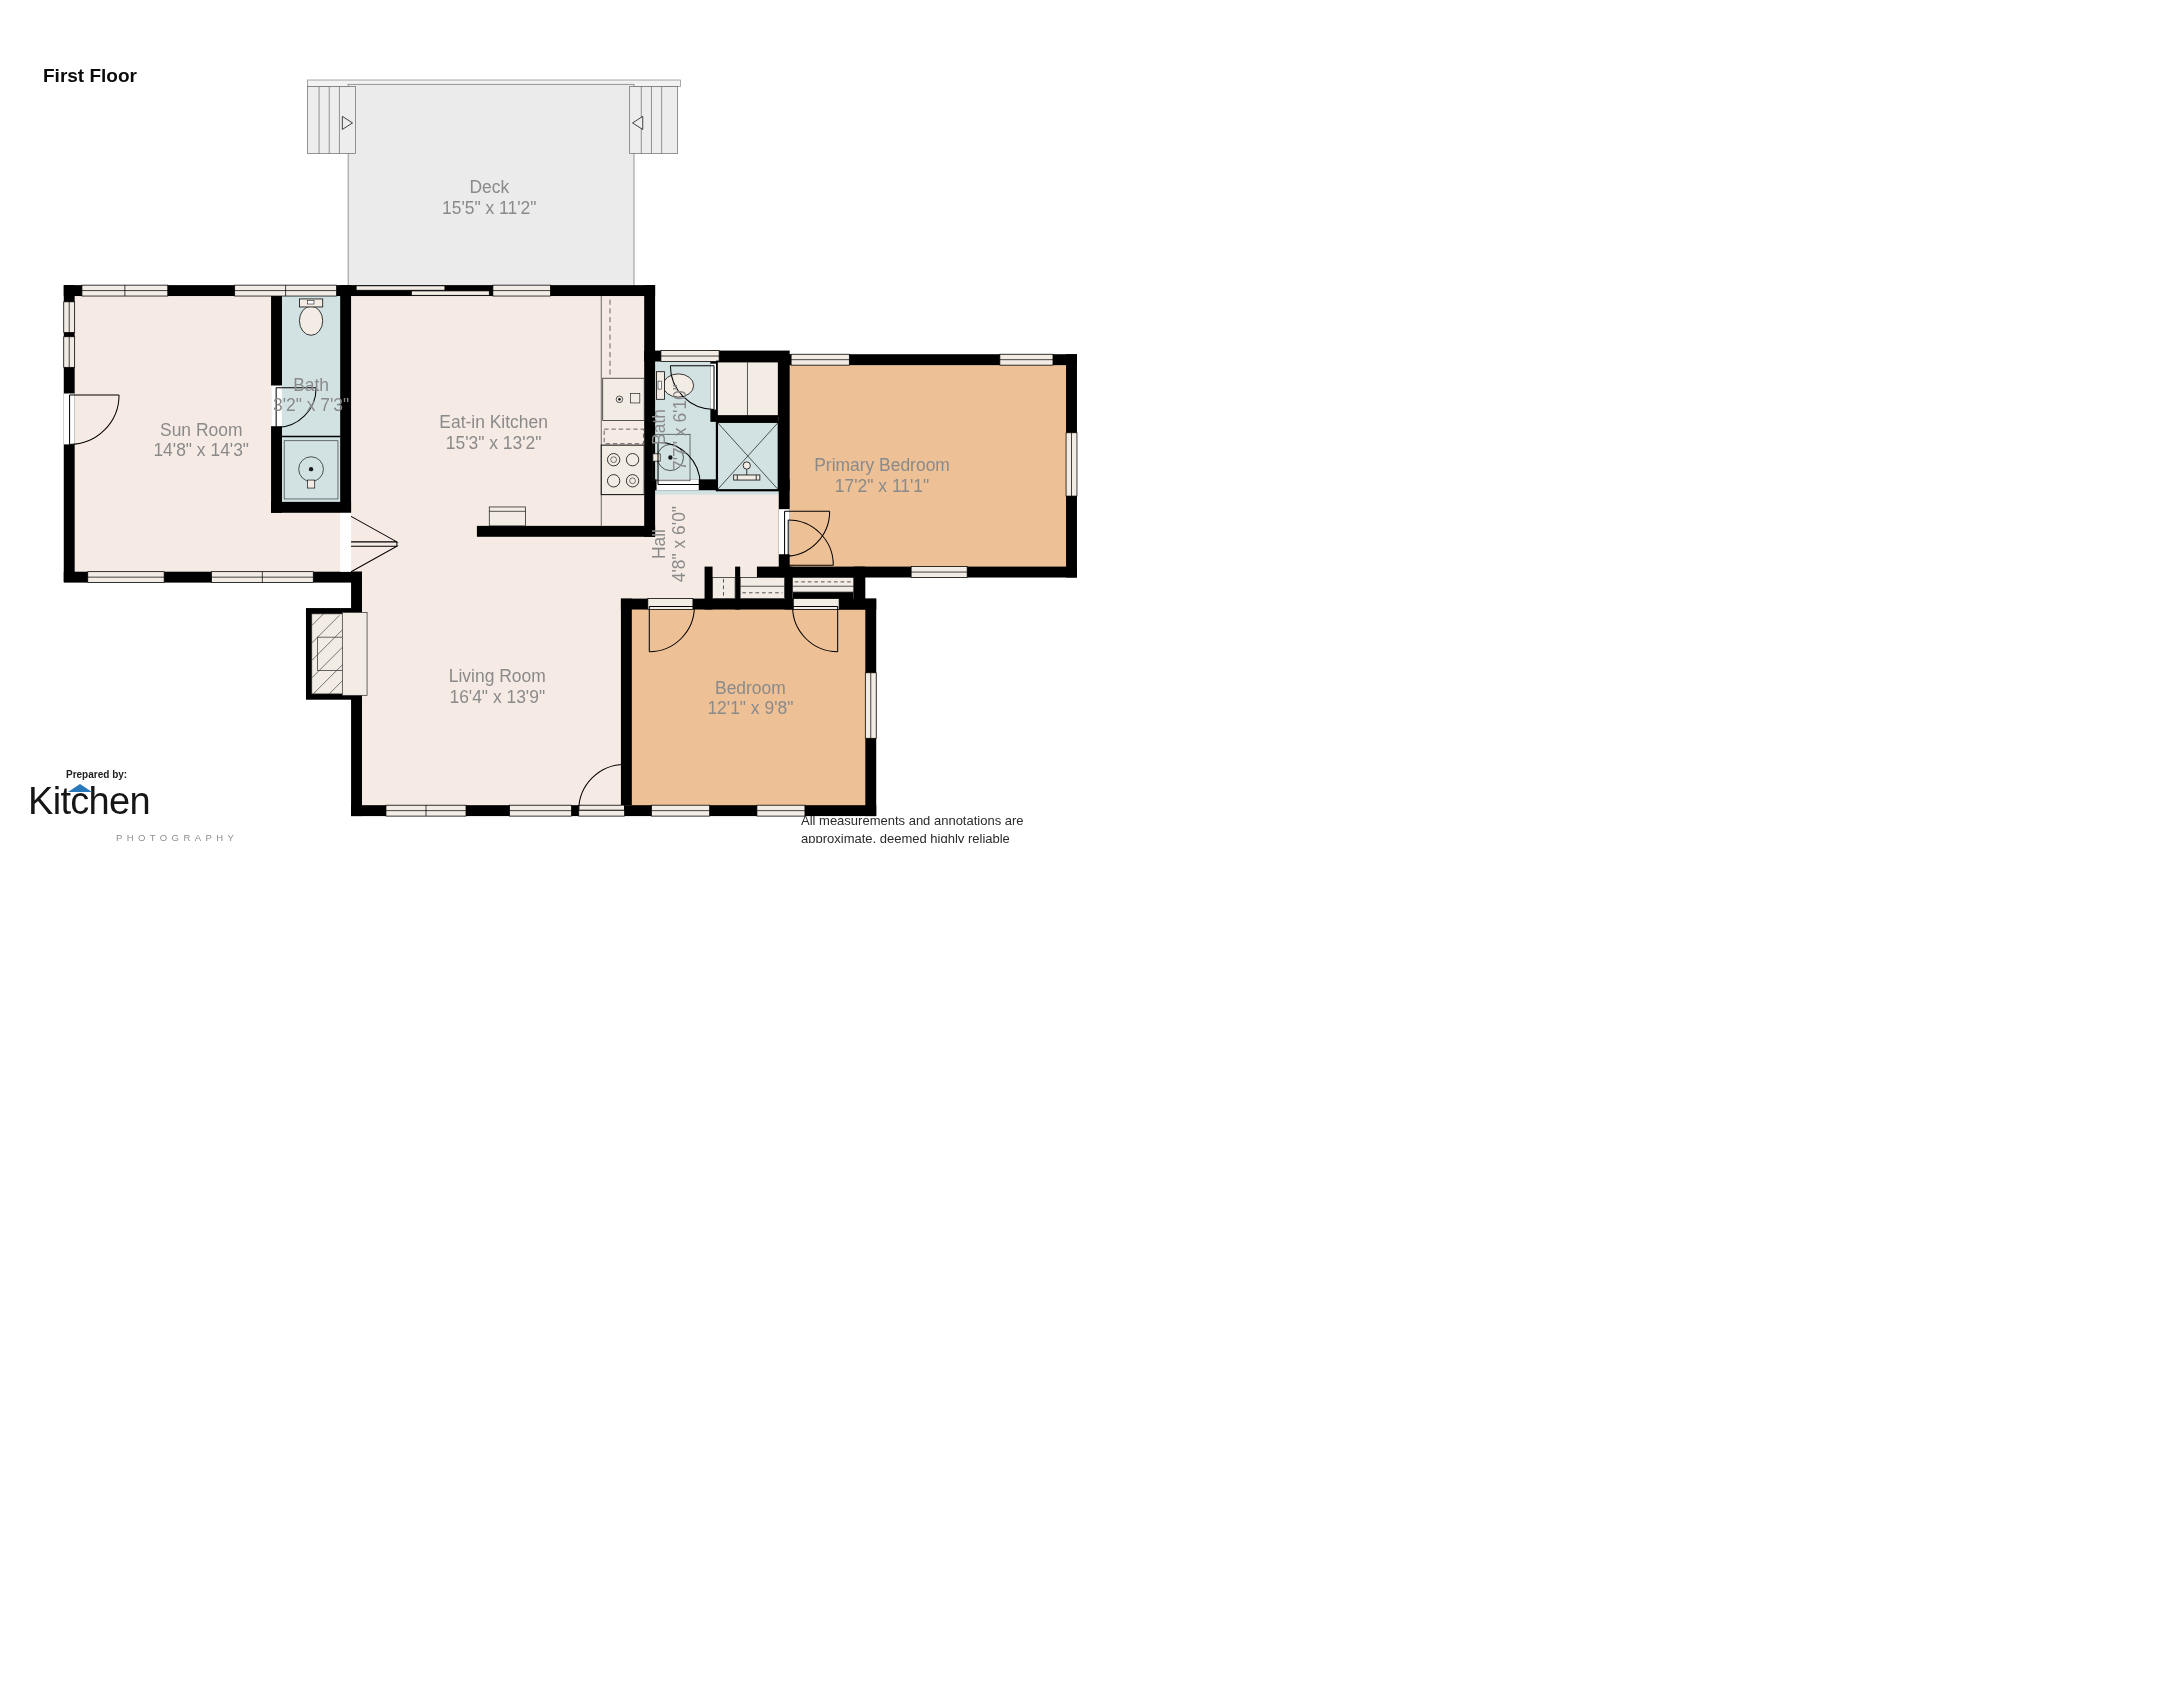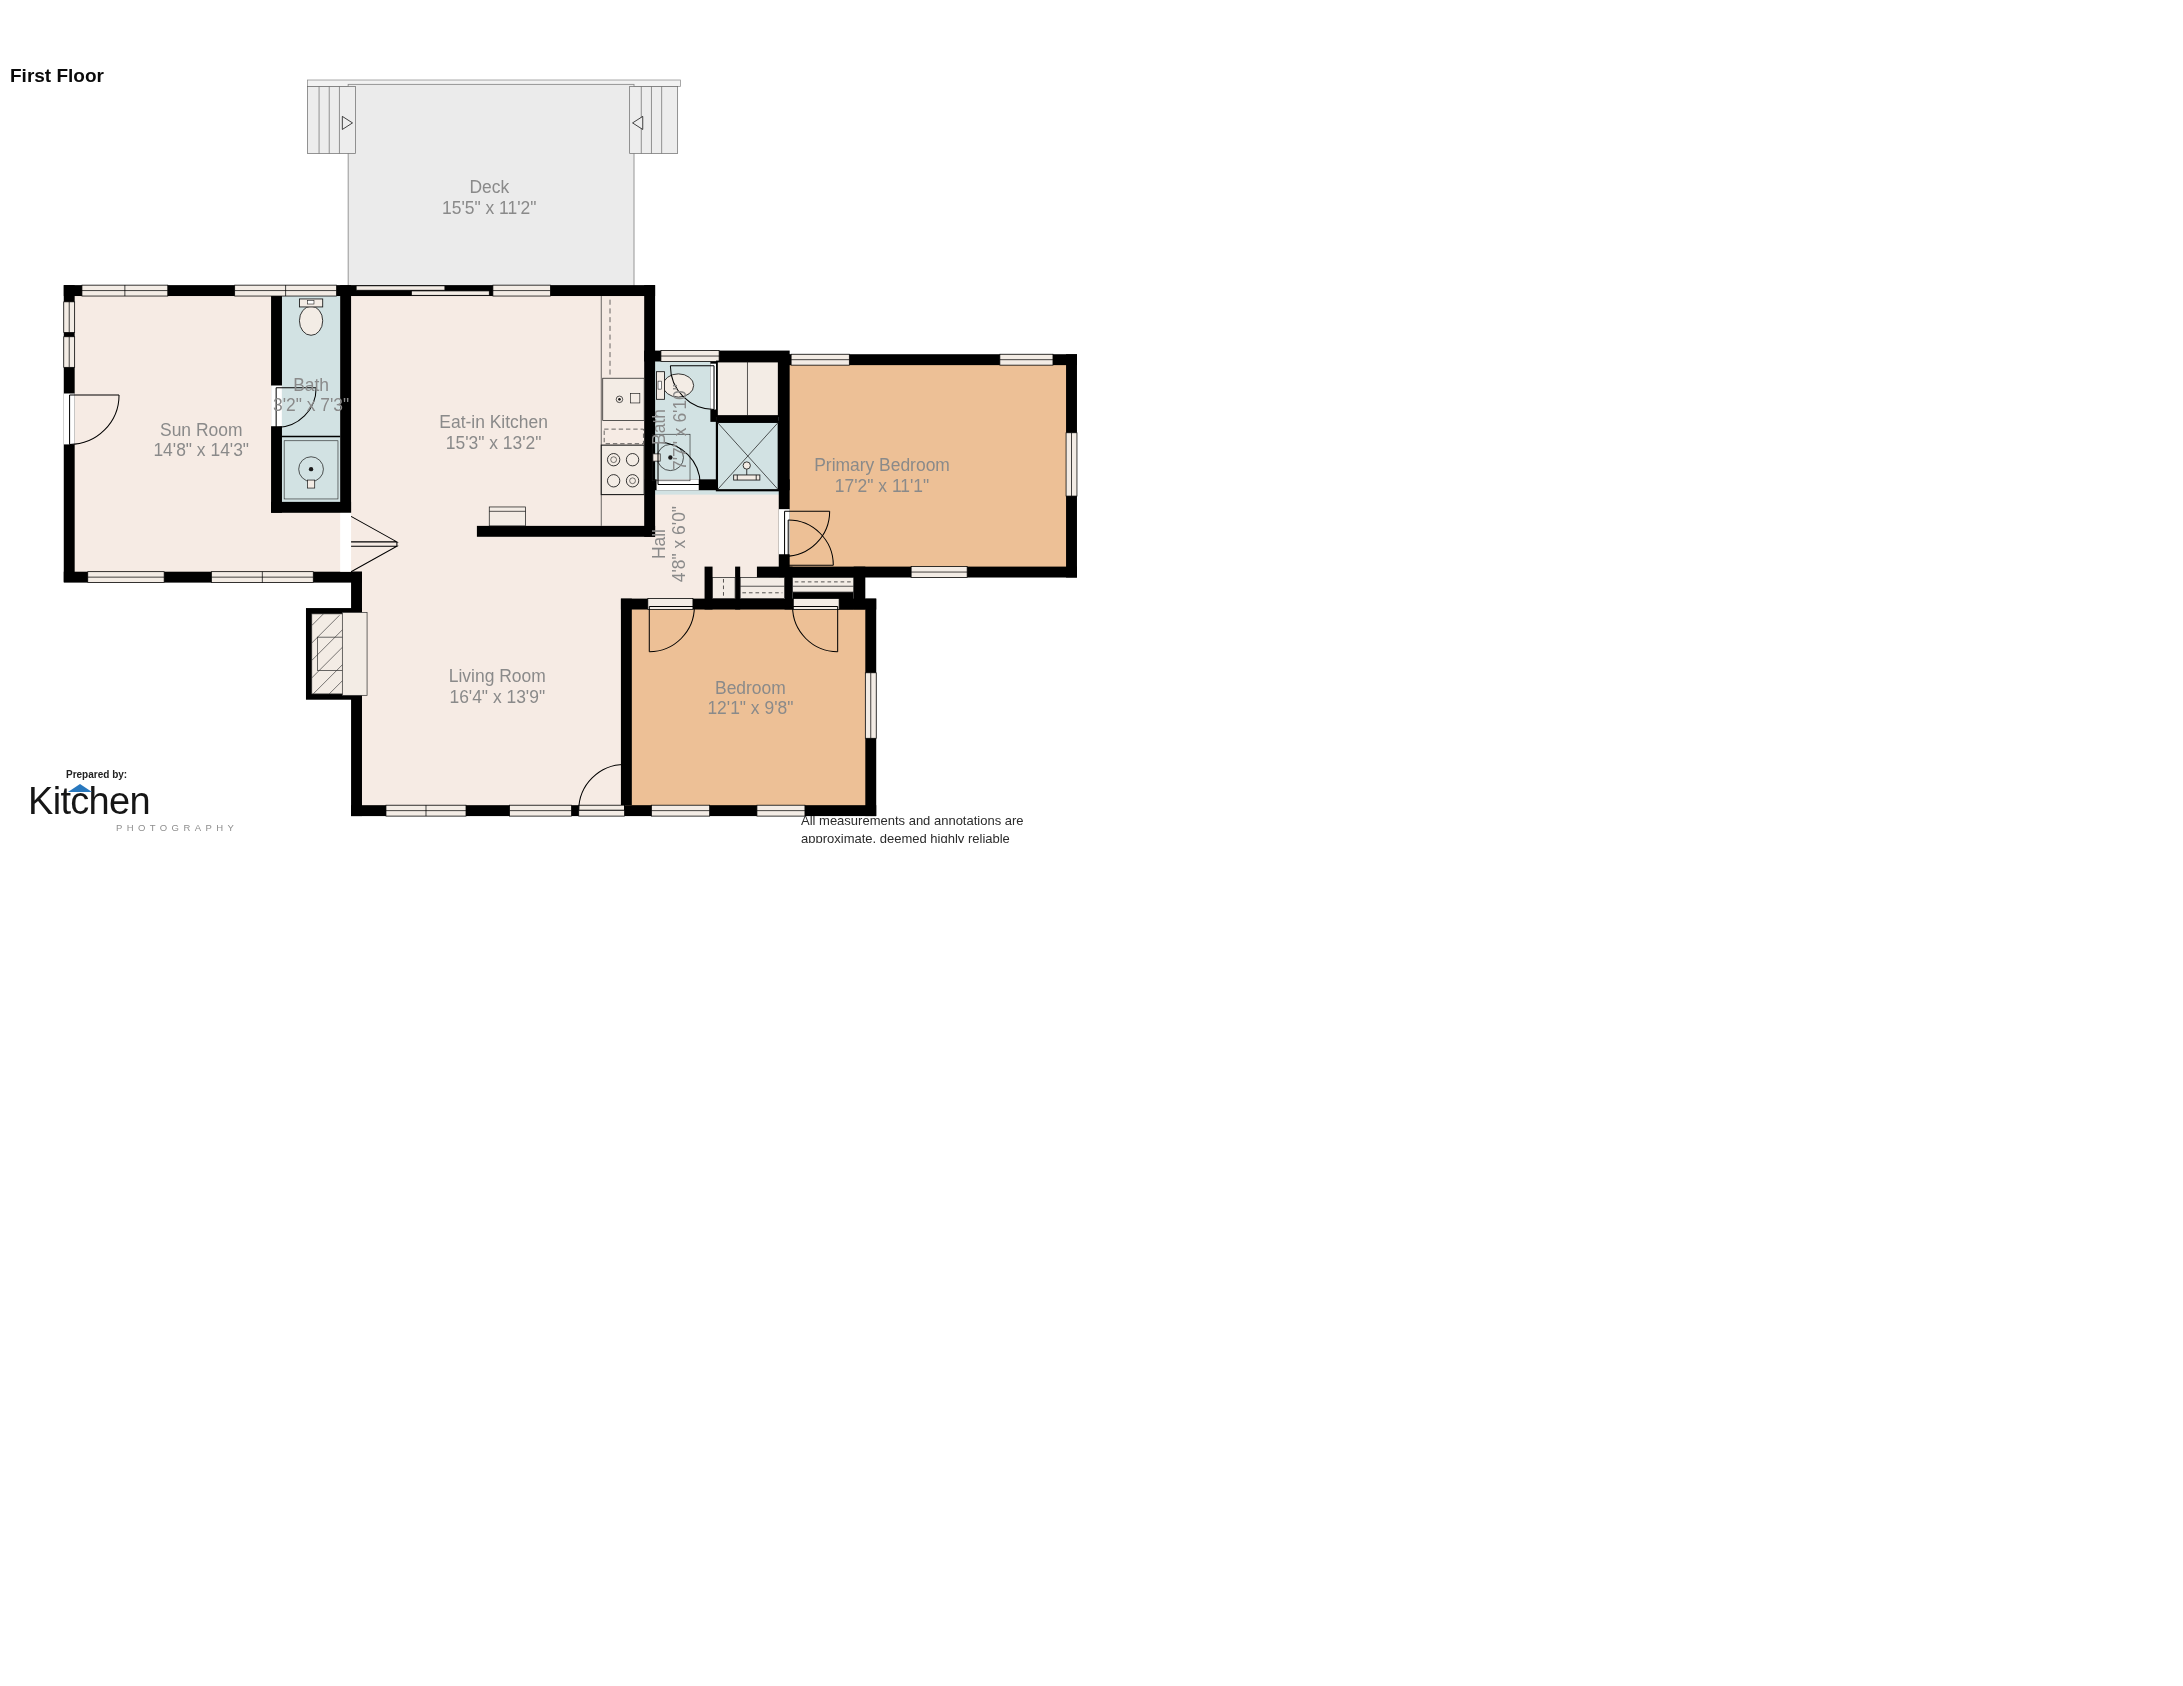--- a/index.html
+++ b/index.html
@@ -2,31 +2,31 @@
 <html style="font-size:11.6px"><head>
 <meta charset="utf-8">
 <style>
   html,body{margin:0;padding:0;background:#ffffff;}
   .page{position:relative;width:1092px;height:843px;background:#ffffff;overflow:hidden;
         font-family:"Liberation Sans",sans-serif;}
   .topbar{position:absolute;left:0;top:0;width:1092px;height:51px;background:#15204a;
           border-bottom:1.5px solid #b9bfca;display:flex;align-items:center;justify-content:center;}
   .topbar h1{margin:0;color:#ffffff;font-size:22px;font-weight:bold;letter-spacing:0.4px;
              text-shadow:0 0.7px 1.5px rgba(0,0,0,.45);}
-  .floor-label{position:absolute;left:10px;top:65px;font-size:19px;font-weight:bold;color:#0b0b0b;}
+  .floor-label{position:absolute;left:43px;top:65px;font-size:19px;font-weight:bold;color:#0b0b0b;}
   svg{position:absolute;left:0;top:0;}
   svg text{font-family:"Liberation Sans",sans-serif;fill:#8a8a8a;font-size:24px;}
   .footer-left{position:absolute;left:28px;top:769px;width:175px;}
   .prepared-by{font-size:10px;font-weight:bold;color:#222222;margin-left:38px;}
   .logo{position:relative;margin-top:1.5px;color:#161616;font-size:38px;font-weight:200;
         letter-spacing:-0.7px;line-height:1.0;}
   .logo-triangle{position:absolute;left:40px;top:2.2px;width:0;height:0;
         border-left:12.4px solid transparent;border-right:12.4px solid transparent;
         border-bottom:8.7px solid #2878be;}
-  .logo-sub{font-size:9.5px;letter-spacing:4.4px;color:#8e8e8e;margin-left:44px;margin-top:3px;padding-left:44px;}
+  .logo-sub{font-size:9.5px;letter-spacing:4.4px;color:#8e8e8e;margin-left:44px;margin-top:13px;padding-left:44px;}
   .disclaimer{position:absolute;left:801px;top:812px;width:284px;font-size:13px;
         line-height:1.4;color:#2b2b2b;}
 </style>
 </head>
 <body>
 
 <div class="page">
 
 
   <div class="floor-label">First Floor</div>

